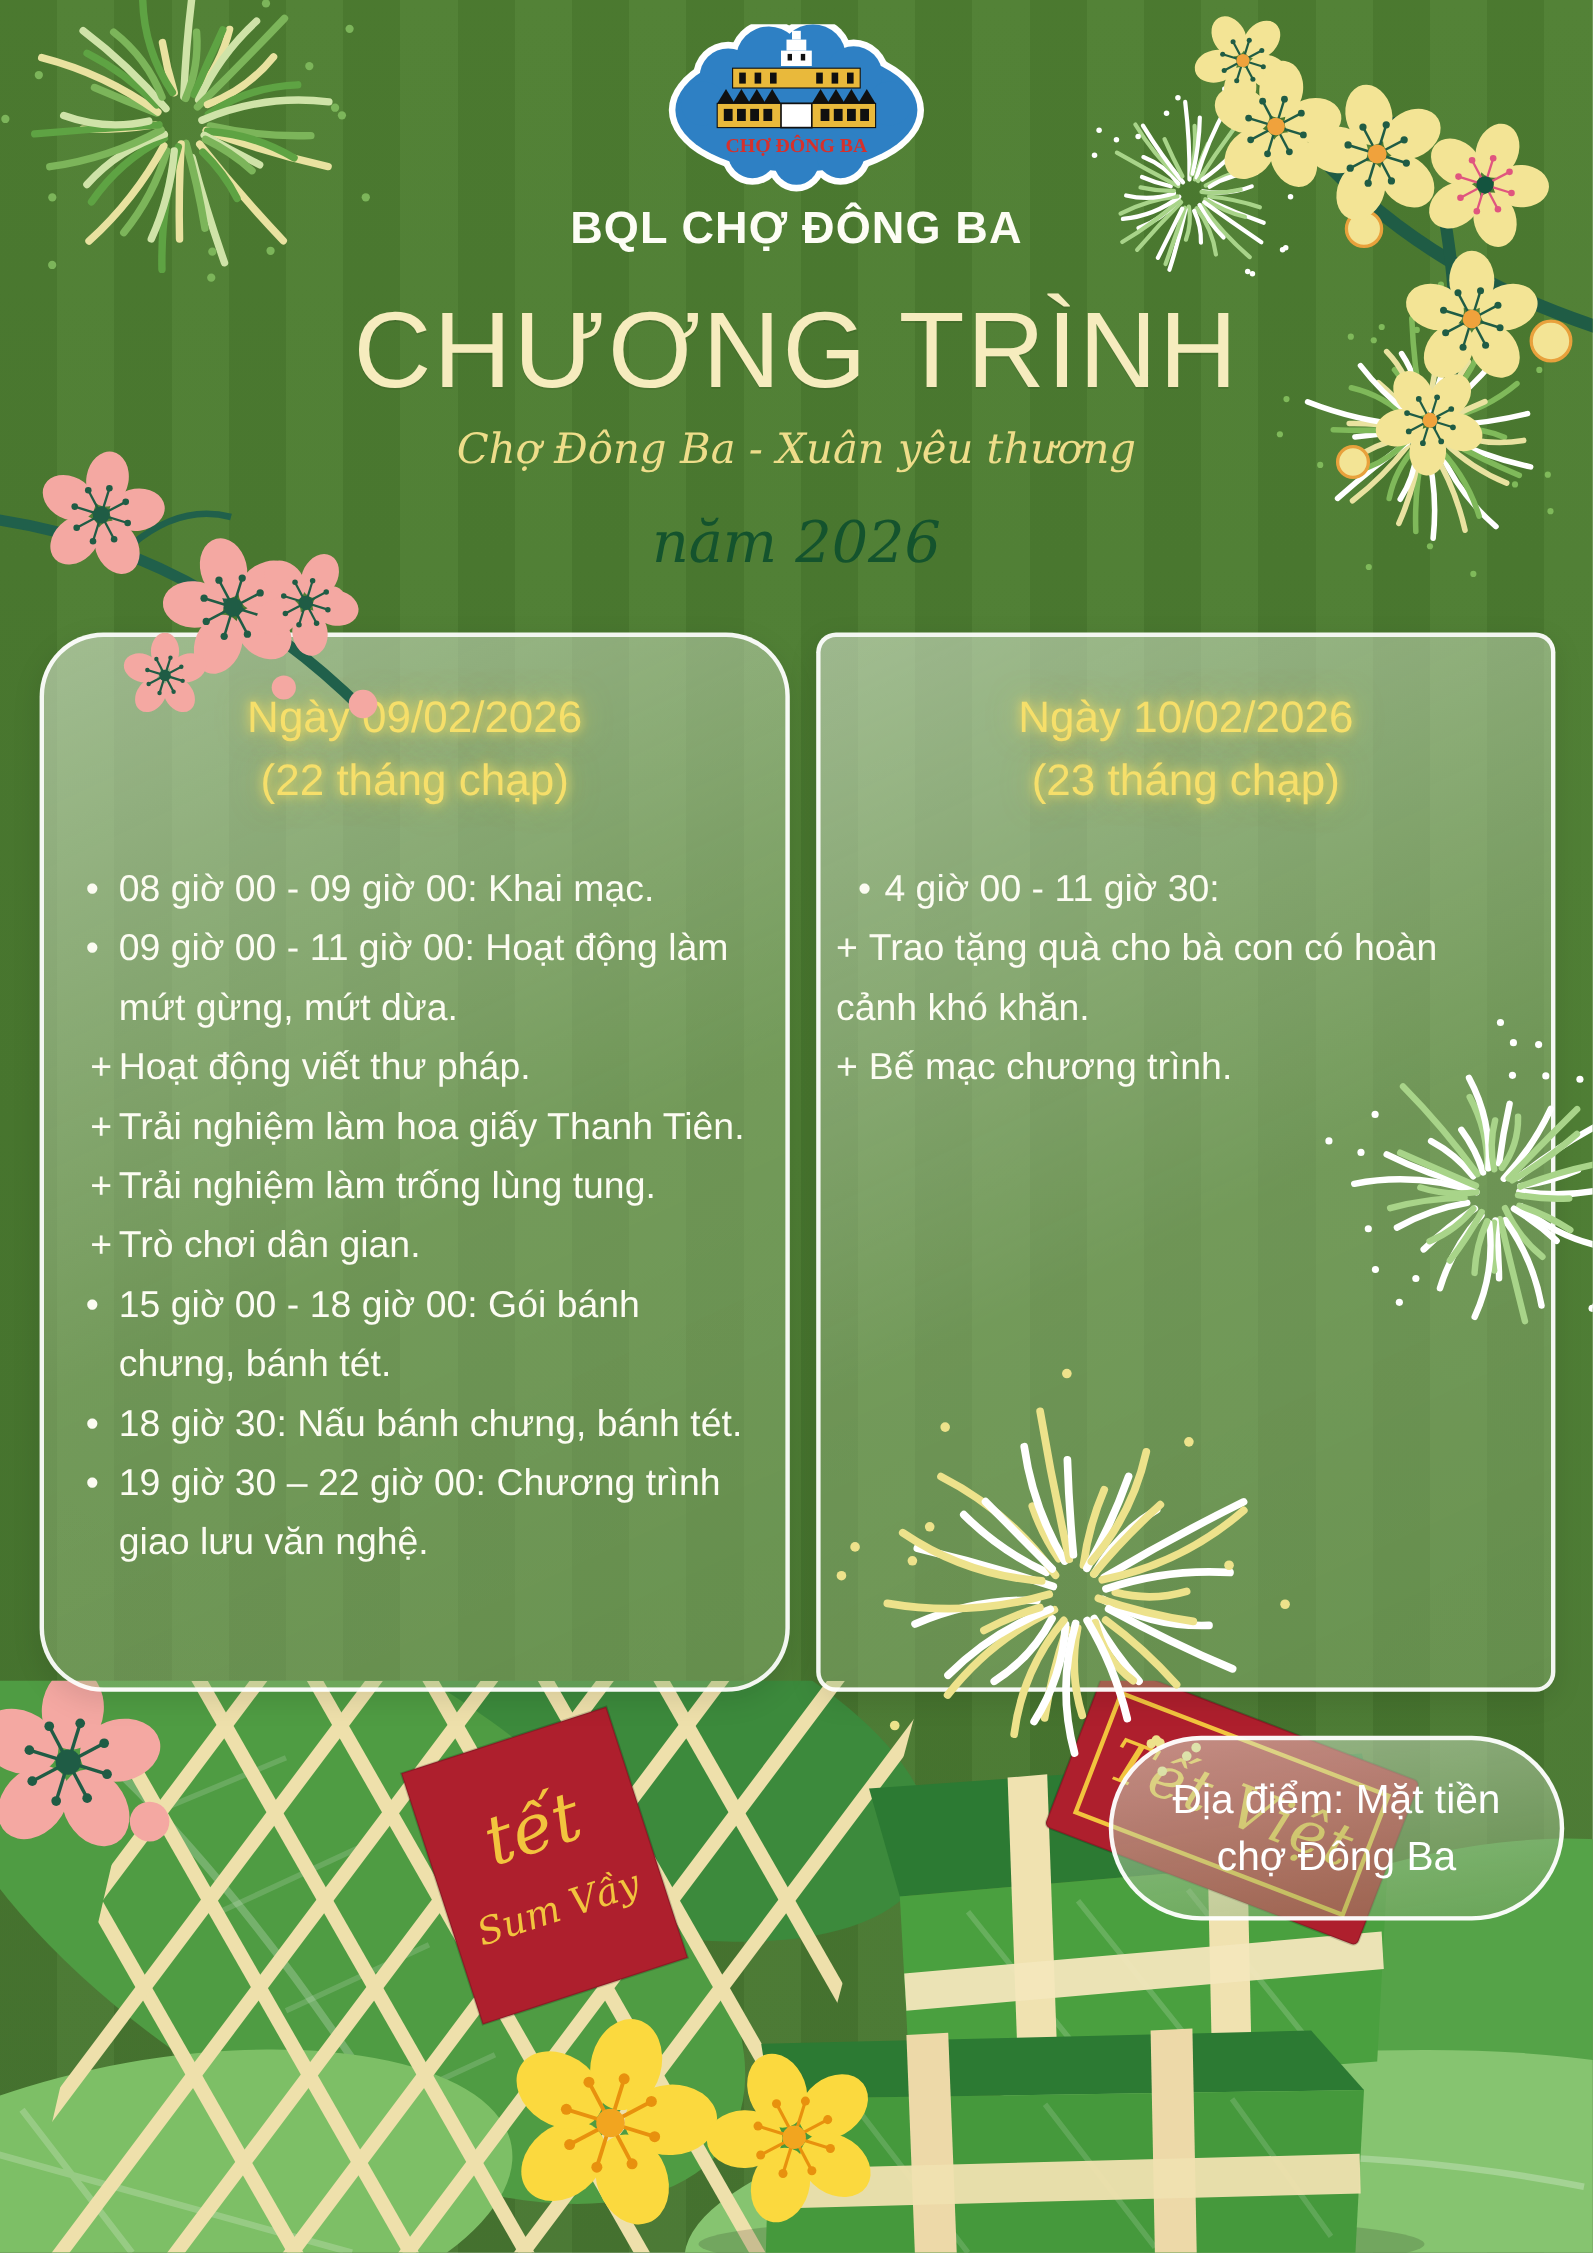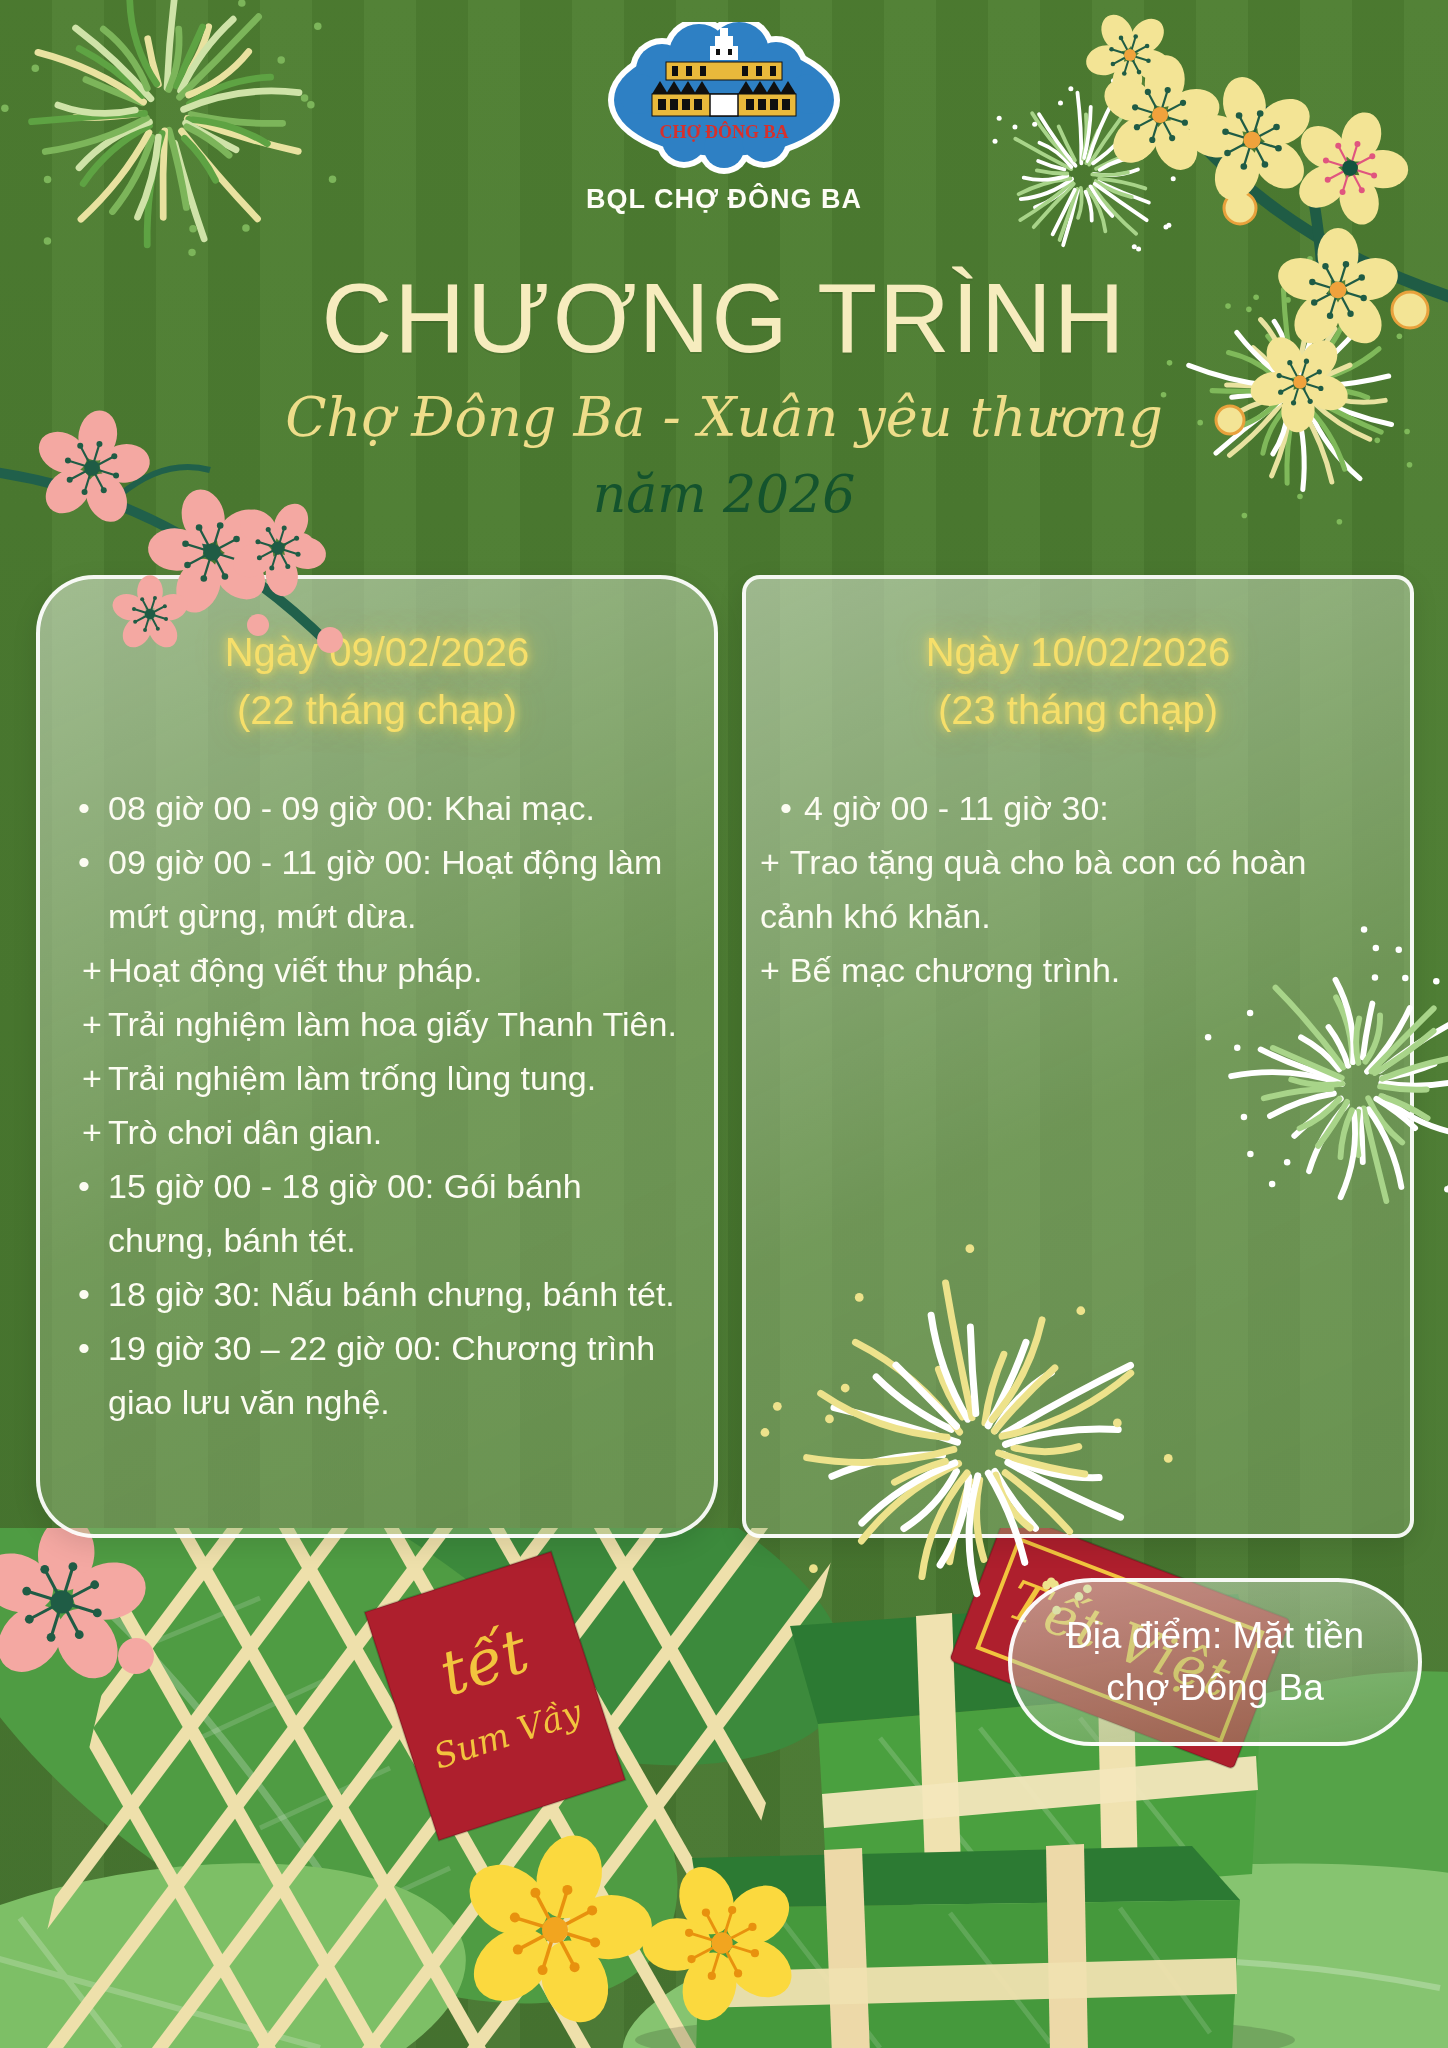--- a/index.html
+++ b/index.html
@@ -7,26 +7,26 @@
     width:1448px;height:2048px;position:relative;overflow:hidden;
     font-family:"Liberation Sans",sans-serif;
     background:
       repeating-linear-gradient(90deg, rgba(0,0,0,0.05) 0 52px, rgba(255,255,255,0.025) 52px 104px),
       linear-gradient(180deg,#4f7f32 0%,#4b7b30 50%,#487731 100%);
   }
   [data-name]{box-sizing:border-box;}
   
   .logo{position:absolute;left:604px;top:22px;width:240px;height:158px;z-index:2;}
   .org-name{position:absolute;left:0;top:184px;width:100%;text-align:center;z-index:2;
-    font-size:27px;font-weight:700;letter-spacing:1px;color:#fdfdf5;}
+    font-size:41px;font-weight:700;letter-spacing:1px;color:#fdfdf5;}
   .title{position:absolute;left:0;top:262px;width:100%;text-align:center;z-index:2;
     font-size:98px;font-weight:400;letter-spacing:2px;color:#f6ecbe;
     text-shadow:0 2px 0 rgba(0,0,0,0.08);}
   .subtitle{position:absolute;left:0;top:386px;width:100%;text-align:center;z-index:2;
-    font-family:"DejaVu Serif",serif;font-style:italic;font-size:54px;color:#eedd8a;}
+    font-family:"DejaVu Serif",serif;font-style:italic;font-size:38px;color:#eedd8a;}
   .year{position:absolute;left:0;top:464px;width:100%;text-align:center;z-index:2;
     font-family:"DejaVu Serif",serif;font-style:italic;font-size:52px;color:#14532d;}
   
   .panel{position:absolute;top:575px;height:963px;z-index:2;
     border:4px solid rgba(255,255,255,0.92);border-radius:58px;
     background:linear-gradient(155deg, rgba(228,238,220,0.55) 0%, rgba(170,198,146,0.40) 55%, rgba(140,176,115,0.44) 100%);
     box-shadow:0 8px 26px rgba(0,0,0,0.10);}
   .panel.left{left:36px;width:682px;}
   .panel.right{left:742px;width:672px;border-radius:18px;}
   .panel-date{margin-top:44px;text-align:center;color:#f6df6a;font-weight:400;

